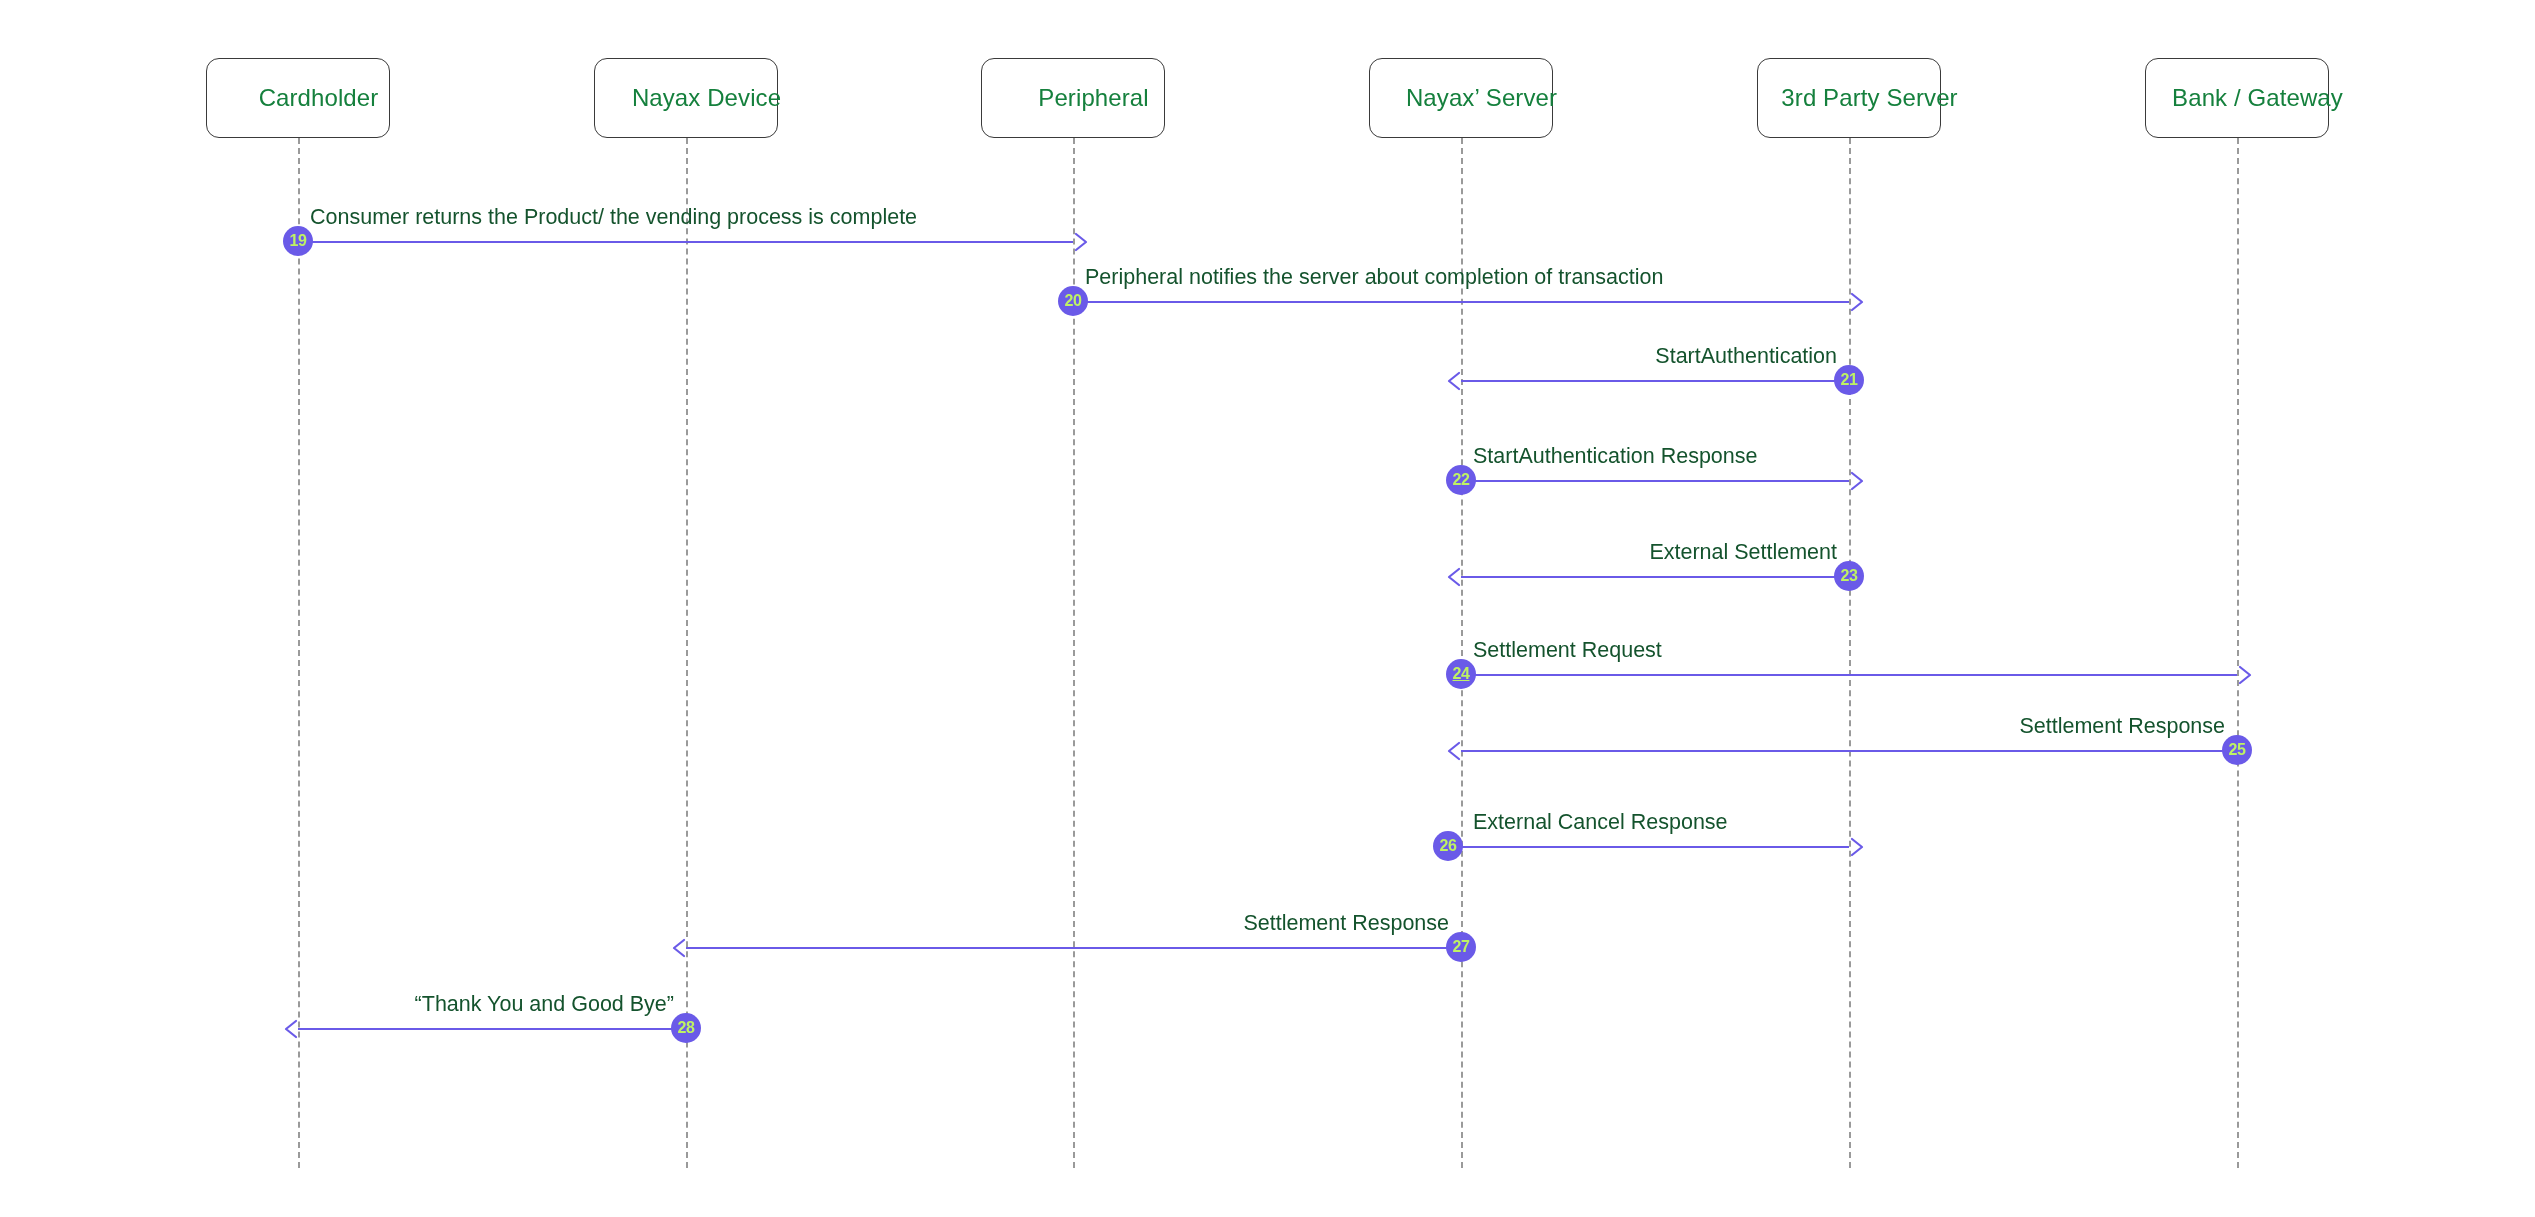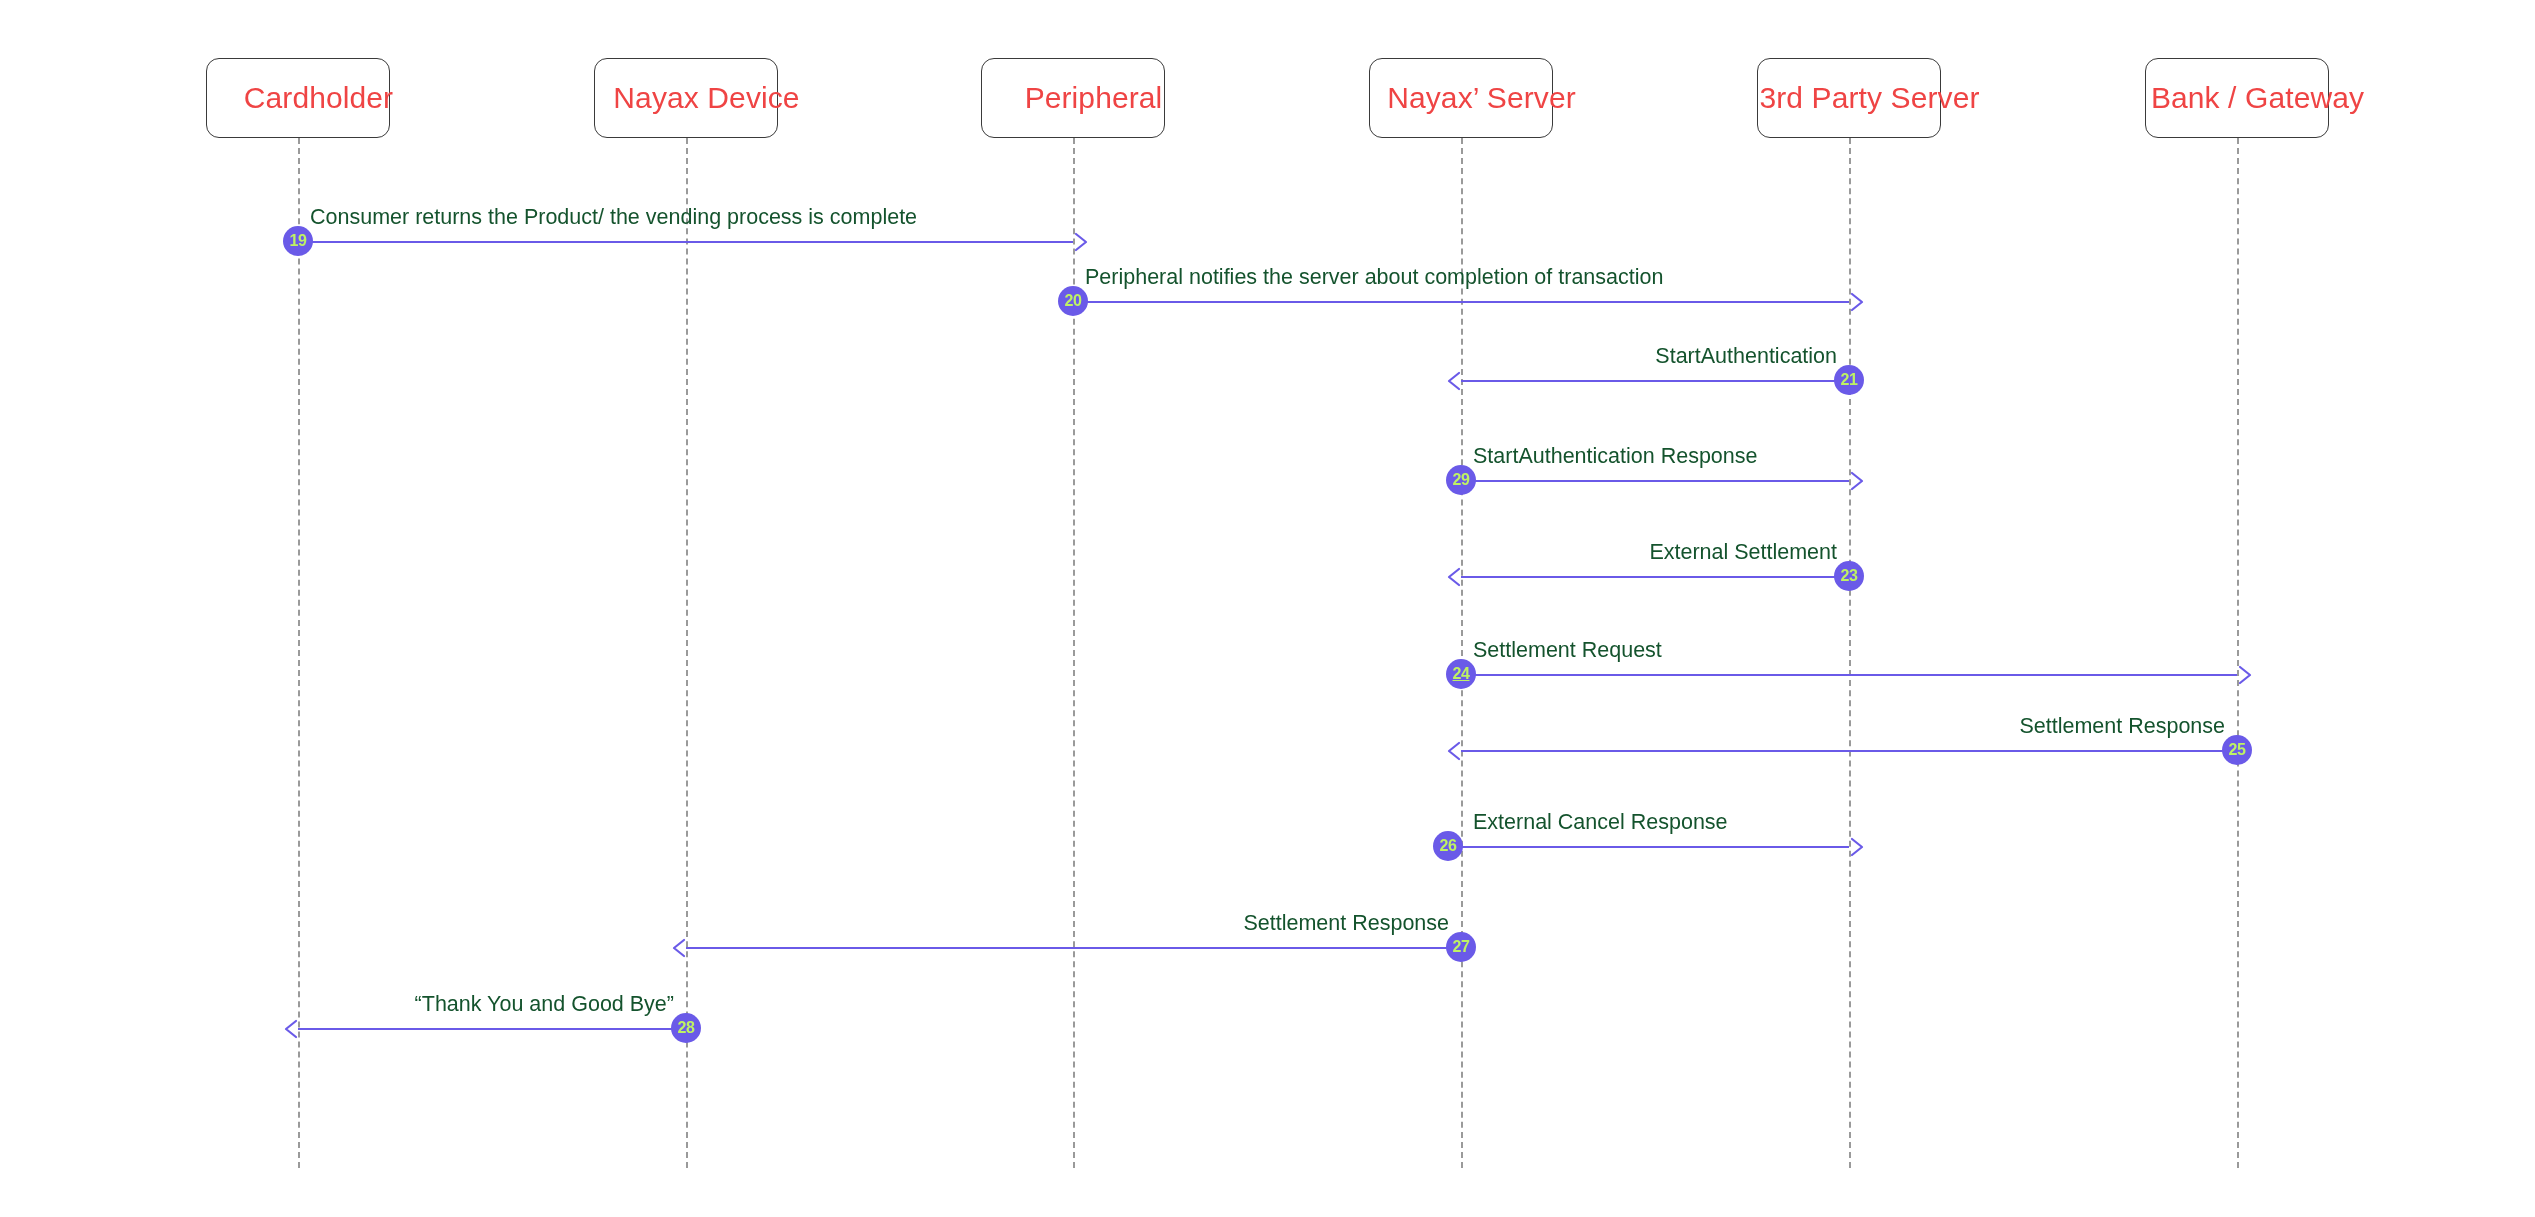--- a/index.html
+++ b/index.html
@@ -29,23 +29,23 @@
     width: 184px;
     height: 80px;
     border: 1.6px solid #3a3a3a;
     border-radius: 13px;
     background: #ffffff;
     display: flex;
     align-items: center;
     justify-content: center;
   }
   .actor-label {
-    font-size: 30px;
+    font-size: 24px;
     line-height: 26px;
-    color: #ef4444;
+    color: #15803d;
     white-space: nowrap;
     letter-spacing: 0.1px;
     margin-left: 41px;
   }
 
   
   .lifeline {
     position: absolute;
     width: 0;
     border-left: 2px dashed #9a9a9a;
@@ -165,21 +165,21 @@
       <div class="badge" style="left: 1849px; top: 380px;">21</div>
       <div class="message" style="left: 1461px; top: 480px; width: 388px;">
         <div class="msg-line" style="width: 388px;"></div>
         <div class="msg-head" style="left: 388px;">
           <svg width="20" height="20" viewBox="0 0 20 20">
             <path d="M3 2 L13 10 L3 18" fill="none" stroke="#6a5ae8" stroke-width="2.2" stroke-linecap="round" stroke-linejoin="round"></path>
           </svg>
         </div>
         <div class="msg-label left">StartAuthentication Response</div>
       </div>
-      <div class="badge" style="left: 1461px; top: 480px;">29</div>
+      <div class="badge" style="left: 1461px; top: 480px;">22</div>
       <div class="message" style="left: 1461px; top: 576px; width: 388px;">
         <div class="msg-line" style="width: 388px;"></div>
         <div class="msg-head" style="left: 0px;">
           <svg width="20" height="20" viewBox="0 0 20 20" style="margin-left:-13px">
             <path d="M11 2 L1 10 L11 18" fill="none" stroke="#6a5ae8" stroke-width="2.2" stroke-linecap="round" stroke-linejoin="round"></path>
           </svg>
         </div>
         <div class="msg-label right">External Settlement</div>
       </div>
       <div class="badge" style="left: 1849px; top: 576px;">23</div>

